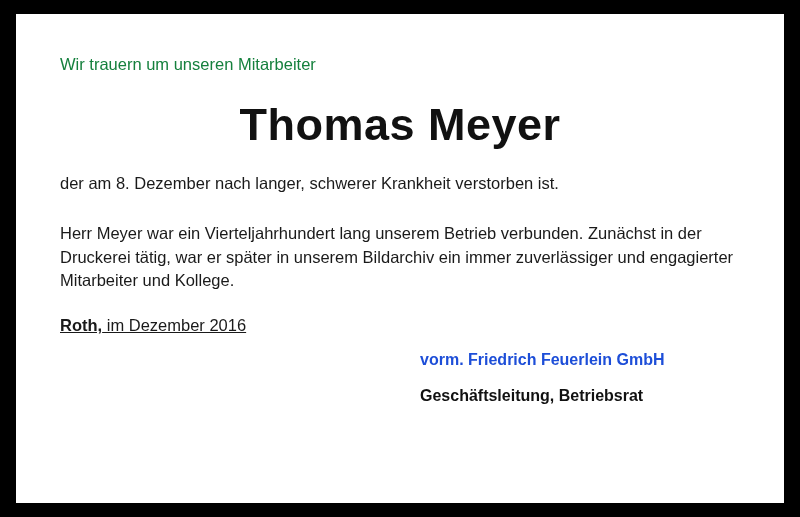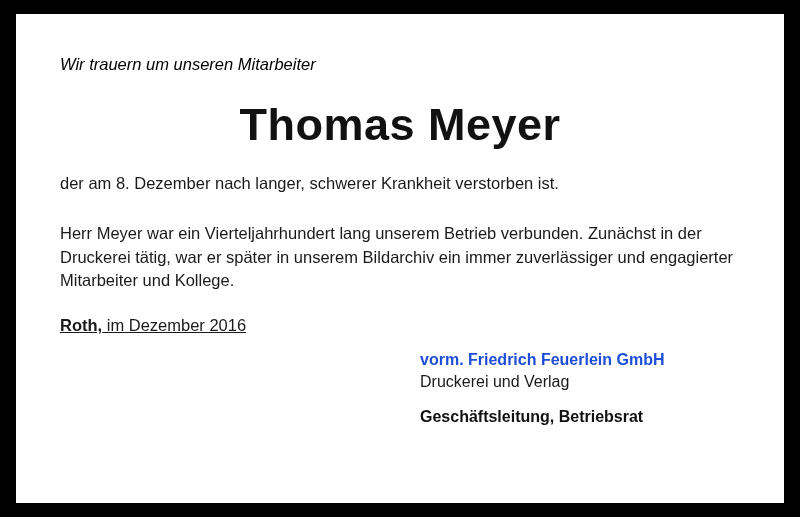--- a/index.html
+++ b/index.html
@@ -25,23 +25,22 @@
     box-sizing: border-box;
     width: 100%;
     height: 100%;
     background: #ffffff;
     padding: 40px 44px 24px 44px;
     position: relative;
   }
   .lead-line {
     font-size: 16.5px;
     line-height: 1.3;
-    color: #000000;
+    color: #15803d;
     margin: 0 0 26px 0;
-    font-style: italic;
   }
   .deceased-name {
     font-size: 45px;
     font-weight: bold;
     text-align: center;
     letter-spacing: 0.5px;
     color: #111111;
     margin: 0 0 24px 0;
     line-height: 1.05;
   }
@@ -105,20 +104,19 @@
 
     <p class="death-line">der am 8. Dezember nach langer, schwerer Krankheit verstorben ist.</p>
 
     <p class="body-par">Herr Meyer war ein Vierteljahrhundert lang unserem Betrieb verbunden. Zunächst in der Druckerei tätig, war er später in unserem Bildarchiv ein immer zuverlässiger und engagierter Mitarbeiter und Kollege.</p>
 
 
     <p class="place-line"><span class="place">Roth,</span><span> im Dezember 2016</span></p>
 
     <div class="signature-block">
       <div class="sig-sub">vorm. Friedrich Feuerlein GmbH</div>
-      <div class="sig-plain">Druckerei und Verlag</div>
       <div class="sig-gap"></div>
       <div class="sig-role">Geschäftsleitung, Betriebsrat</div>
 
     </div>
 
   </div>
 </div>
 
 </body></html>

